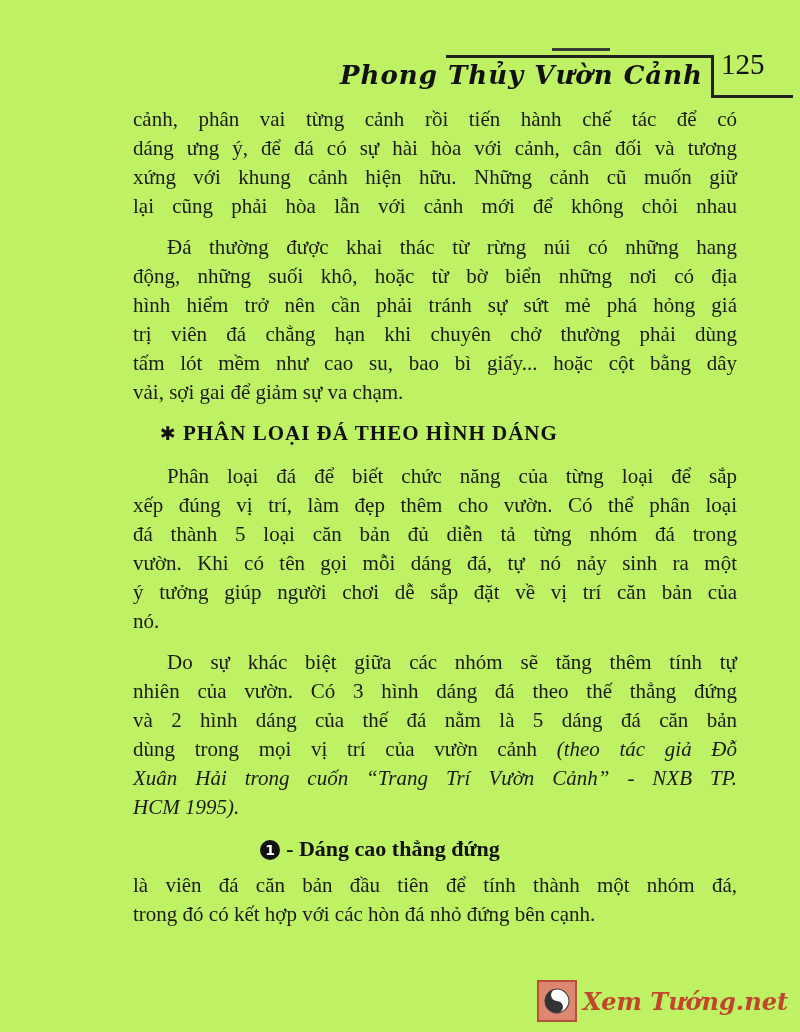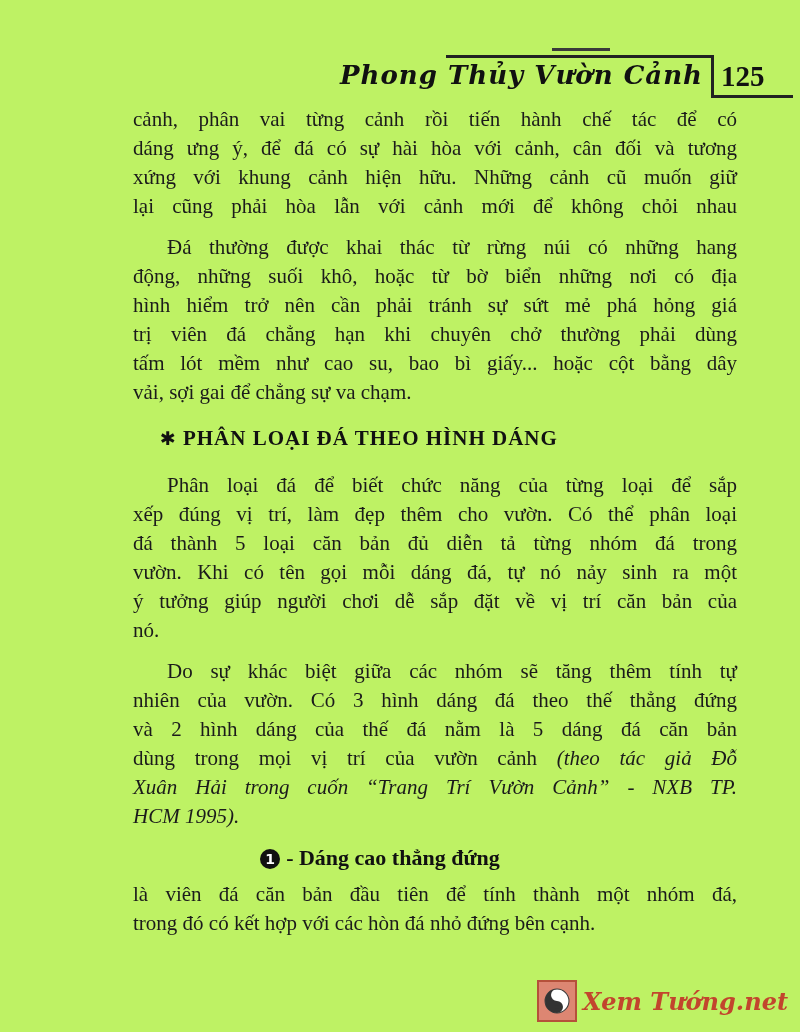--- a/index.html
+++ b/index.html
@@ -18,22 +18,22 @@
   .hdr-vert-rule{left:711px;top:55px;width:3px;height:42px;}
   .hdr-num-underline{left:711px;top:95px;width:82px;height:3px;}
   .book-title{
     position:absolute;right:97px;top:60px;
     font-family:"DejaVu Serif",serif;
     font-style:italic;font-weight:bold;
     font-size:26px;letter-spacing:1px;color:#111;
     white-space:nowrap;
   }
   .page-number{
-    position:absolute;left:721px;top:60px;
-    font-size:29px;font-weight:bold;color:#111;
+    position:absolute;left:721px;top:48px;
+    font-size:29px;font-weight:normal;color:#111;
     font-family:"Liberation Serif",serif;
   }
   
   .content{
     position:absolute;left:133px;top:105px;width:604px;
     font-size:21px;line-height:29px;
   }
   .para{margin:0 0 12px 0;}
   .line{
     text-align:justify;
@@ -45,21 +45,21 @@
   .italic{font-style:italic;}
   
   .section-heading{
     margin:4px 0 14px 0;
     padding-left:27px;
     font-weight:bold;
     font-size:21px;
     letter-spacing:1px;
     font-family:"Liberation Serif",serif;
     color:#111;
-    line-height:38px;
+    line-height:29px;
   }
   .asterisk{
     font-family:"DejaVu Sans",sans-serif;
     font-size:19px;margin-right:6px;
   }
   
   .sub-heading{
     margin:4px 110px 8px 0;
     text-align:center;
     font-weight:bold;
@@ -118,21 +118,21 @@
       <div class="line">xứng với khung cảnh hiện hữu. Những cảnh cũ muốn giữ</div>
       <div class="line">lại cũng phải hòa lẫn với cảnh mới  để không chỏi nhau</div>
     </div>
 
     <div class="para">
       <div class="line first">Đá thường được khai thác từ rừng núi có những hang</div>
       <div class="line">động, những suối khô, hoặc từ bờ biển những nơi có địa</div>
       <div class="line">hình hiểm trở nên cần phải tránh sự sứt mẻ phá hỏng giá</div>
       <div class="line">trị viên đá chẳng hạn khi chuyên chở thường phải dùng</div>
       <div class="line">tấm lót mềm như cao su, bao bì giấy... hoặc cột bằng dây</div>
-      <div class="line last">vải, sợi gai để chẳng sự va chạm.</div>
+      <div class="line last">vải, sợi gai để giảm sự va chạm.</div>
     </div>
 
     <div class="section-heading">
       <span class="asterisk">✱</span><span>PHÂN LOẠI ĐÁ THEO HÌNH DÁNG</span>
     </div>
 
     <div class="para">
       <div class="line first">Phân loại đá để biết chức năng của từng loại để sắp</div>
       <div class="line">xếp đúng vị trí, làm đẹp thêm cho vườn. Có thể phân loại</div>
       <div class="line">đá thành 5 loại căn bản đủ diễn tả từng nhóm đá trong</div>

